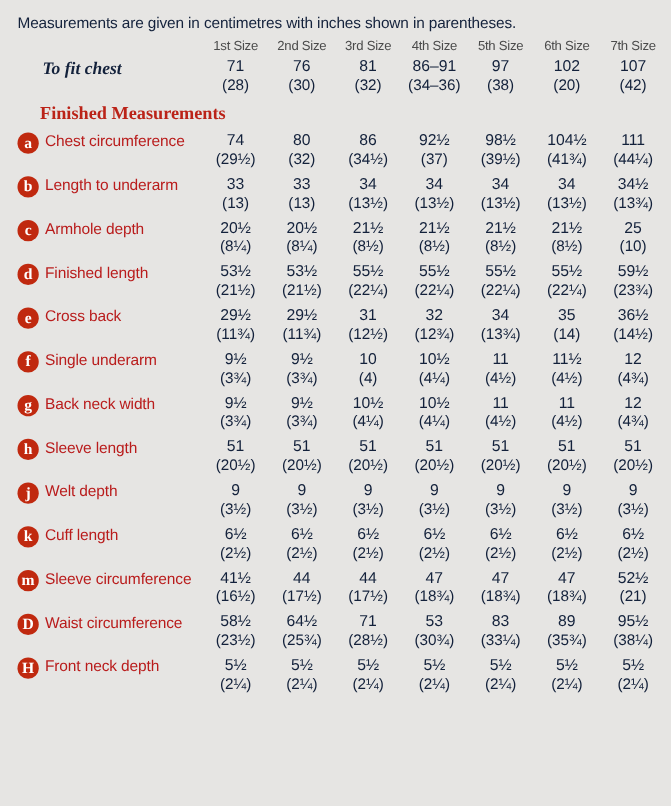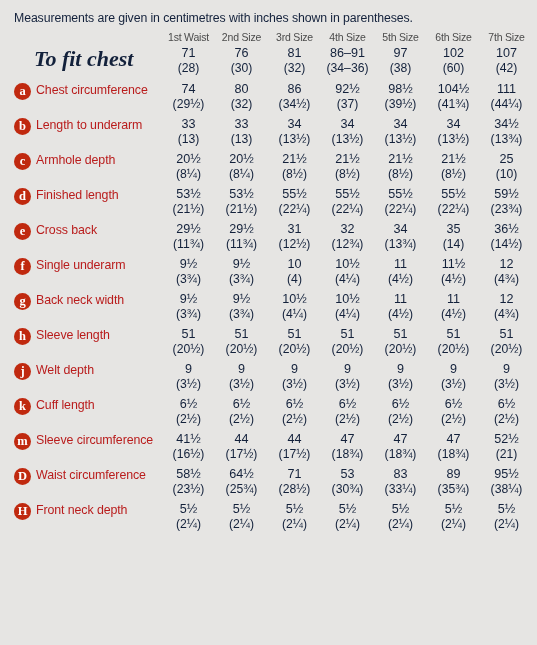--- a/index.html
+++ b/index.html
@@ -49,21 +49,21 @@
     text-align:center;
   }
   .tofit .labelcell{
     text-align:left;
     padding-left:26px;
   }
   .tofit-label{
     font-family:"Liberation Serif", serif;
     font-weight:bold;
     font-style:italic;
-    font-size:22px;
+    font-size:14px;
     color:#13213b;
     white-space:nowrap;
   }
   .cm{
     display:block;
     font-size:12.6px;
     color:#13213b;
     line-height:15px;
     white-space:nowrap;
   }
@@ -139,21 +139,21 @@
         <col class="sizecol">
         <col class="sizecol">
       <col class="sizecol">
         <col class="sizecol">
         <col class="sizecol">
     </colgroup>
     <tbody>
 
       <tr class="hdr">
         <td class="labelcell"></td>
-        <td>1st Waist</td>
+        <td>1st Size</td>
         <td>2nd Size</td>
         <td>3rd Size</td>
         <td>4th Size</td>
         <td>5th Size</td>
         <td>6th Size</td>
         <td>7th Size</td>
       </tr>
 
       <tr class="tofit">
         <td class="labelcell">
@@ -174,28 +174,33 @@
         <td>
           <span class="cm">86–91</span>
           <span class="inch">(34–36)</span>
         </td>
         <td>
           <span class="cm">97</span>
           <span class="inch">(38)</span>
         </td>
         <td>
           <span class="cm">102</span>
-          <span class="inch">(60)</span>
+          <span class="inch">(20)</span>
         </td>
         <td>
           <span class="cm">107</span>
           <span class="inch">(42)</span>
         </td>
       </tr>
 
+      <tr class="section">
+        <td colspan="8">
+          <div class="section-title">Finished Measurements</div>
+        </td>
+      </tr>
 
     <tr class="drow">
           <td class="labelcell">
             <div class="rowlabel-wrap">
               <span class="badge">a</span>
               <span class="rowname">Chest circumference</span>
             </div>
           </td>
           <td>
             <span class="cm">74</span>

